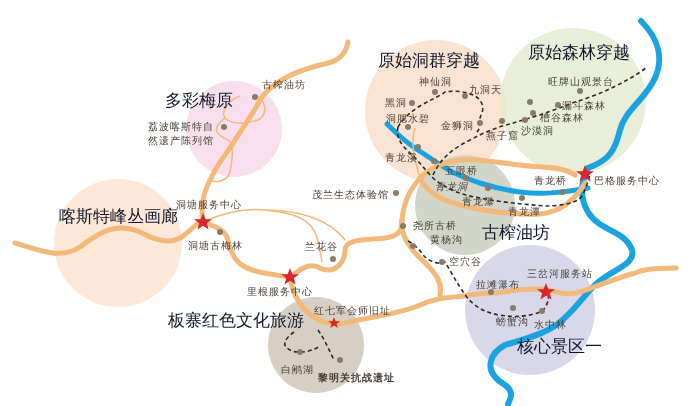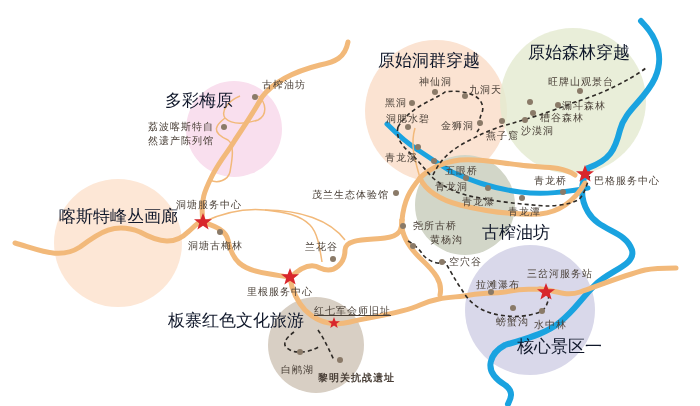--- a/index.html
+++ b/index.html
@@ -101,41 +101,41 @@
 <div class="zone" style="left:378px;top:50px;">原始洞群穿越</div>
 <div class="zone" style="left:528px;top:42px;">原始森林穿越</div>
 <div class="zone" style="left:482px;top:222px;">古榨油坊</div>
 <div class="zone" style="left:517px;top:336px;">核心景区一</div>
 <div class="zone" style="left:168px;top:310px;">板寨红色文化旅游</div>
 
 <div class="lbl" style="left:176px;top:199px;">洞塘服务中心</div>
 <div class="lbl" style="left:247px;top:286px;">里根服务中心</div>
 <div class="lbl" style="left:594px;top:175px;">巴格服务中心</div>
 <div class="lbl" style="left:527px;top:268px;">三岔河服务站</div>
-<div class="lbl" style="left:314px;top:305px;text-decoration:underline;">红七军会师旧址</div>
+<div class="lbl" style="left:314px;top:305px;">红七军会师旧址</div>
 
 <div class="lbl" style="left:262px;top:79px;">古榨油坊</div>
 <div class="lbl multi" style="left:148px;top:120px;">荔波喀斯特自
 然遗产陈列馆</div>
 <div class="lbl" style="left:188px;top:240px;">洞塘古梅林</div>
 <div class="lbl" style="left:305px;top:241px;">兰花谷</div>
 <div class="lbl" style="left:312px;top:189px;">茂兰生态体验馆</div>
 <div class="lbl" style="left:419px;top:76px;">神仙洞</div>
 <div class="lbl" style="left:469px;top:84px;">九洞天</div>
 <div class="lbl" style="left:385px;top:97px;">黑洞</div>
 <div class="lbl" style="left:386px;tp:113px;top:113px;">洞腮水碧</div>
 <div class="lbl" style="left:441px;top:120px;">金狮洞</div>
 <div class="lbl" style="left:486px;top:130px;">燕子窟</div>
 <div class="lbl" style="left:521px;top:125px;">沙漠洞</div>
 <div class="lbl" style="left:385px;top:152px;">青龙溪</div>
 <div class="lbl" style="left:425px;top:165px;margin-left:20px;">五眼桥</div>
 <div class="lbl" style="left:548px;top:76px;">旺牌山观景台</div>
 <div class="lbl" style="left:562px;top:100px;">漏斗森林</div>
 <div class="lbl" style="left:540px;top:112px;">槽谷森林</div>
-<div class="lbl" style="left:435px;top:181px;">青龙洞</div>
+<div class="lbl" style="left:435px;top:181px;font-style:italic;">青龙洞</div>
 <div class="lbl" style="left:462px;top:196px;">青龙瀑</div>
 <div class="lbl" style="left:508px;top:206px;">青龙潭</div>
 <div class="lbl" style="left:534px;top:175px;">青龙桥</div>
 <div class="lbl" style="left:413px;top:220px;">尧所古桥</div>
 <div class="lbl" style="left:430px;top:234px;">黄杨沟</div>
 <div class="lbl" style="left:449px;top:256px;">空穴谷</div>
 <div class="lbl" style="left:476px;top:279px;">拉滩瀑布</div>
 <div class="lbl" style="left:496px;top:316px;">螃蟹沟</div>
 <div class="lbl" style="left:534px;top:320px;font-family:Liberation Mono, monospace;">水中林</div>
 <div class="lbl" style="left:281px;top:356px;margin-top:8px;">白鹇湖</div>

